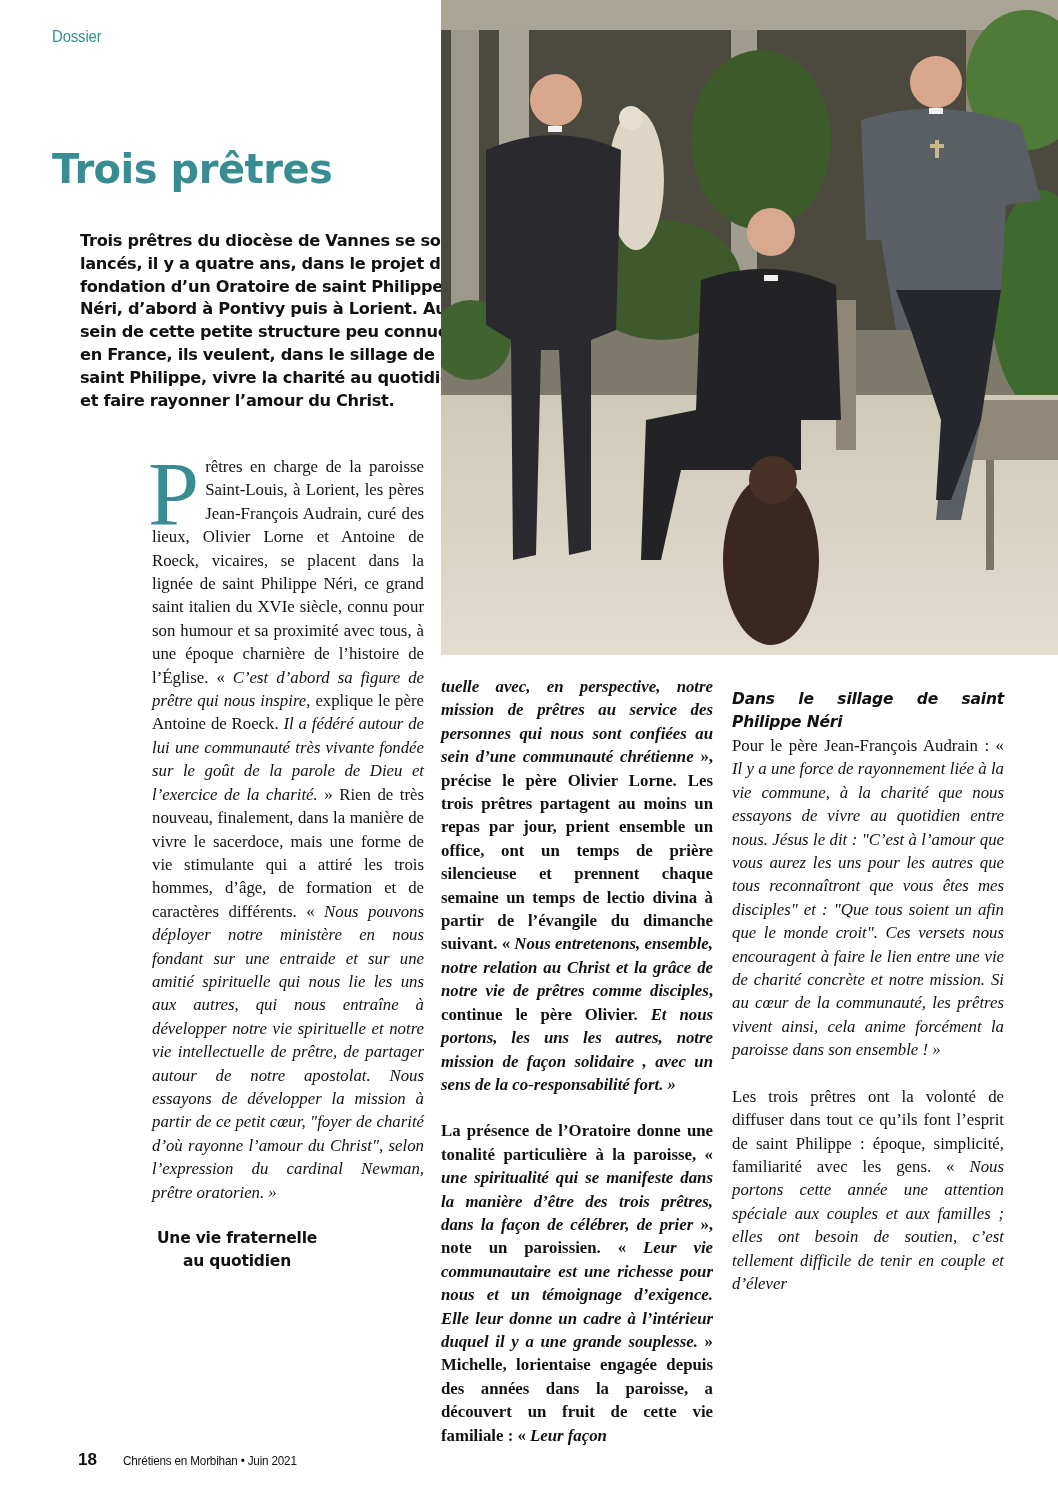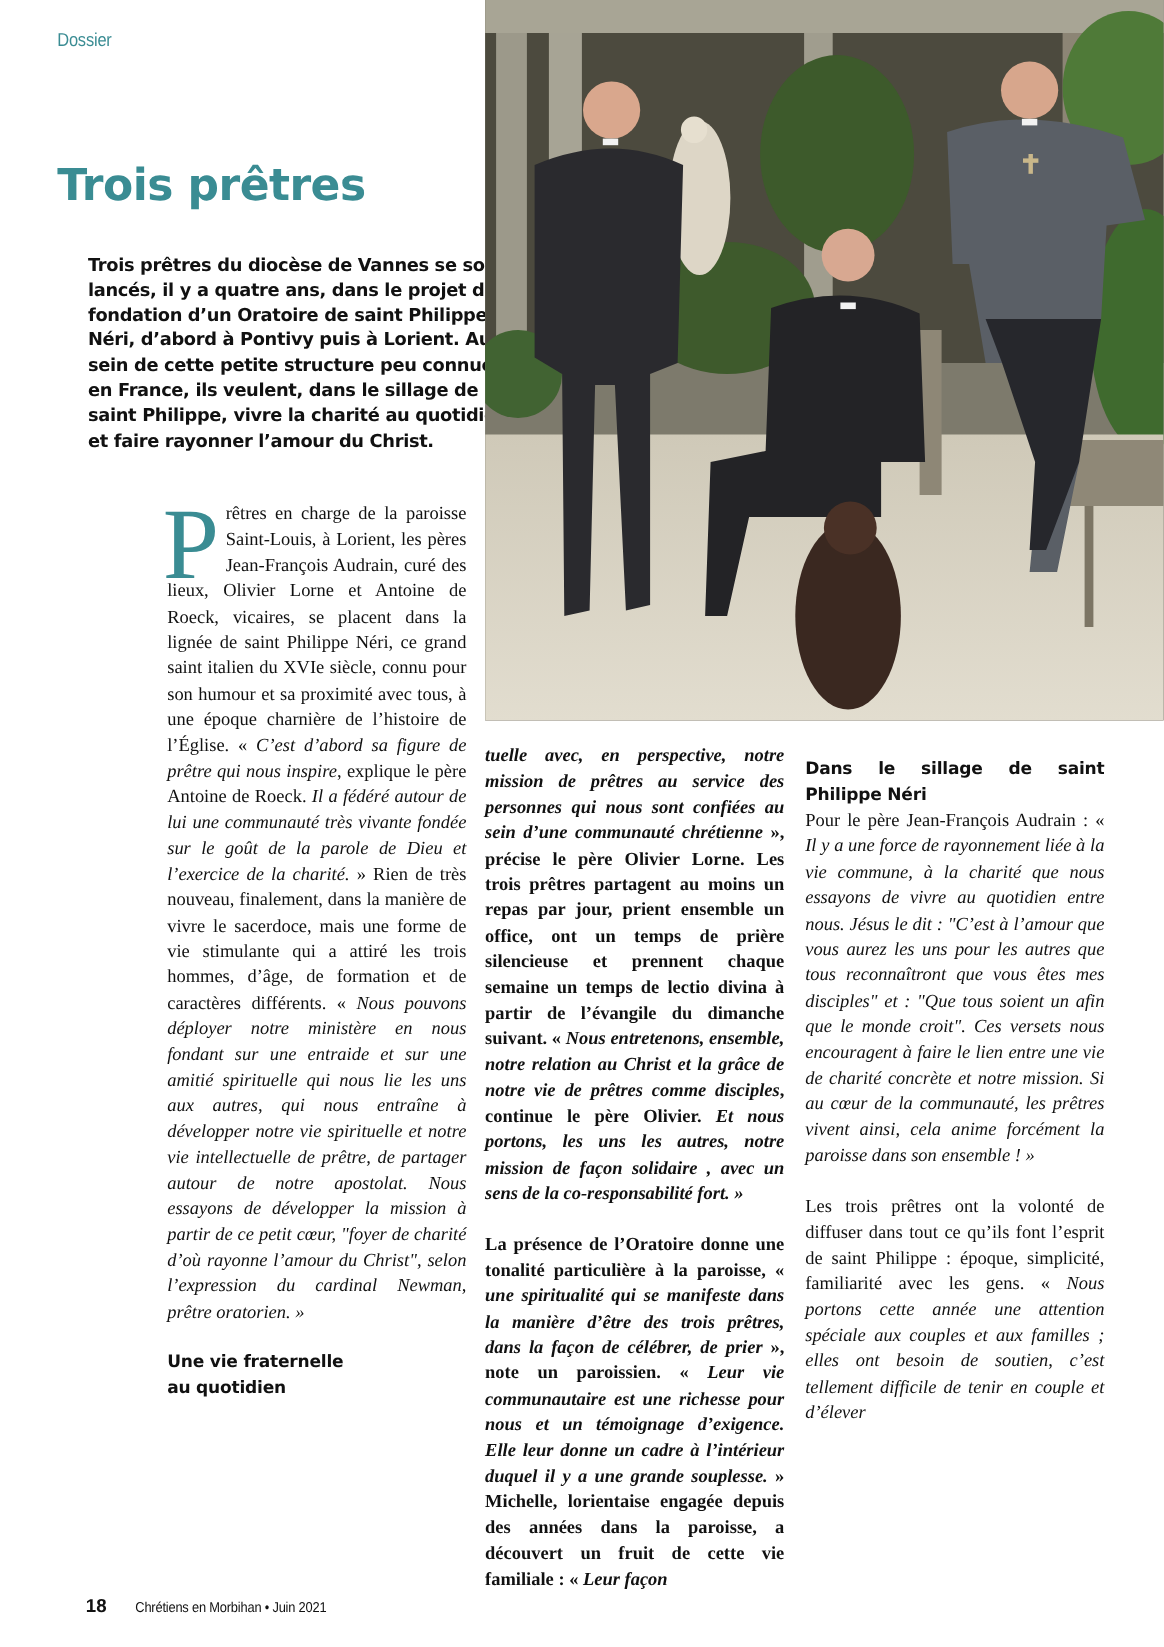--- a/index.html
+++ b/index.html
@@ -38,21 +38,21 @@
     .col1 { left: 152px; top: 455px; width: 272px; }
     .col2 { left: 441px; top: 675px; width: 272px; font-weight: bold; }
     .col3 { left: 732px; top: 665px; width: 272px; }
     .dropcap {
       float: left; font-size: 92px; line-height: 70px; color: #3a8c93;
       margin: 4px 6px -4px -4px; font-family: "Liberation Serif", serif;
     }
     .subhead {
       font-family: "DejaVu Sans", "Liberation Sans", sans-serif;
       font-weight: bold; font-size: 15.5px; line-height: 23px;
-      color: #111; text-align: left; letter-spacing: -0.2px;
+      color: #111; text-align: center; letter-spacing: -0.2px;
     }
     .footer {
       position: absolute; left: 78px; top: 1450px;
       font-family: Liberation Sans, sans-serif;
       font-size: 13px; color: #111; display: flex; align-items: baseline; gap: 26px;
     }
     .footer .pg { font-size: 17px; font-weight: bold; }
     .footer .pub { transform: scaleX(0.9); transform-origin: left; letter-spacing: -0.2px; }
   </style>
 </head>
@@ -133,21 +133,21 @@
     <i>tuelle avec, en perspective, notre mission de prêtres au service des personnes qui nous sont confiées au sein d’une communauté chrétienne</i><span> », précise le père Olivier Lorne. Les trois prêtres partagent au moins un repas par jour, prient ensemble un office, ont un temps de prière silencieuse et prennent chaque semaine un temps de lectio divina à partir de l’évangile du dimanche suivant. « </span><i>Nous entretenons, ensemble, notre relation au Christ et la grâce de notre vie de prêtres comme disciples</i><span>, continue le père Olivier. </span><i>Et nous portons, les uns les autres, notre mission de façon solidaire , avec un sens de la co-responsabilité fort. »</i>
   </p>
   <div class="gap"></div>
   <p>
     <span>La présence de l’Oratoire donne une tonalité particulière à la paroisse, « </span><i>une spiritualité qui se manifeste dans la manière d’être des trois prêtres, dans la façon de célébrer, de prier</i><span> », note un paroissien. « </span><i>Leur vie communautaire est une richesse pour nous et un témoignage d’exigence. Elle leur donne un cadre à l’intérieur duquel il y a une grande souplesse.</i><span> » Michelle, lorientaise engagée depuis des années dans la paroisse, a découvert un fruit de cette vie familiale : « </span><i>Leur façon</i>
   </p>
 </div>
 
 <div class="col col3">
   <div class="gap"></div>
-  <h2 class="subhead" style="text-align:justify;">Dans le sillage de saint Philippe Néri</h2>
+  <h2 class="subhead" style="text-align:justify;font-style:italic;">Dans le sillage de saint Philippe Néri</h2>
   <p>
     <span>Pour le père Jean-François Audrain : « </span><i>Il y a une force de rayonnement liée à la vie commune, à la charité que nous essayons de vivre au quotidien entre nous. Jésus le dit : "C’est à l’amour que vous aurez les uns pour les autres que tous reconnaîtront que vous êtes mes disciples" et : "Que tous soient un afin que le monde croit". Ces versets nous encouragent à faire le lien entre une vie de charité concrète et notre mission. Si au cœur de la communauté, les prêtres vivent ainsi, cela anime forcément la paroisse dans son ensemble ! »</i>
   </p>
   <div class="gap"></div>
   <p>
     <span>Les trois prêtres ont la volonté de diffuser dans tout ce qu’ils font l’esprit de saint Philippe : époque, simplicité, familiarité avec les gens. « </span><i>Nous portons cette année une attention spéciale aux couples et aux familles ; elles ont besoin de soutien, c’est tellement difficile de tenir en couple et d’élever</i>
   </p>
 </div>
 
 <div class="footer">

